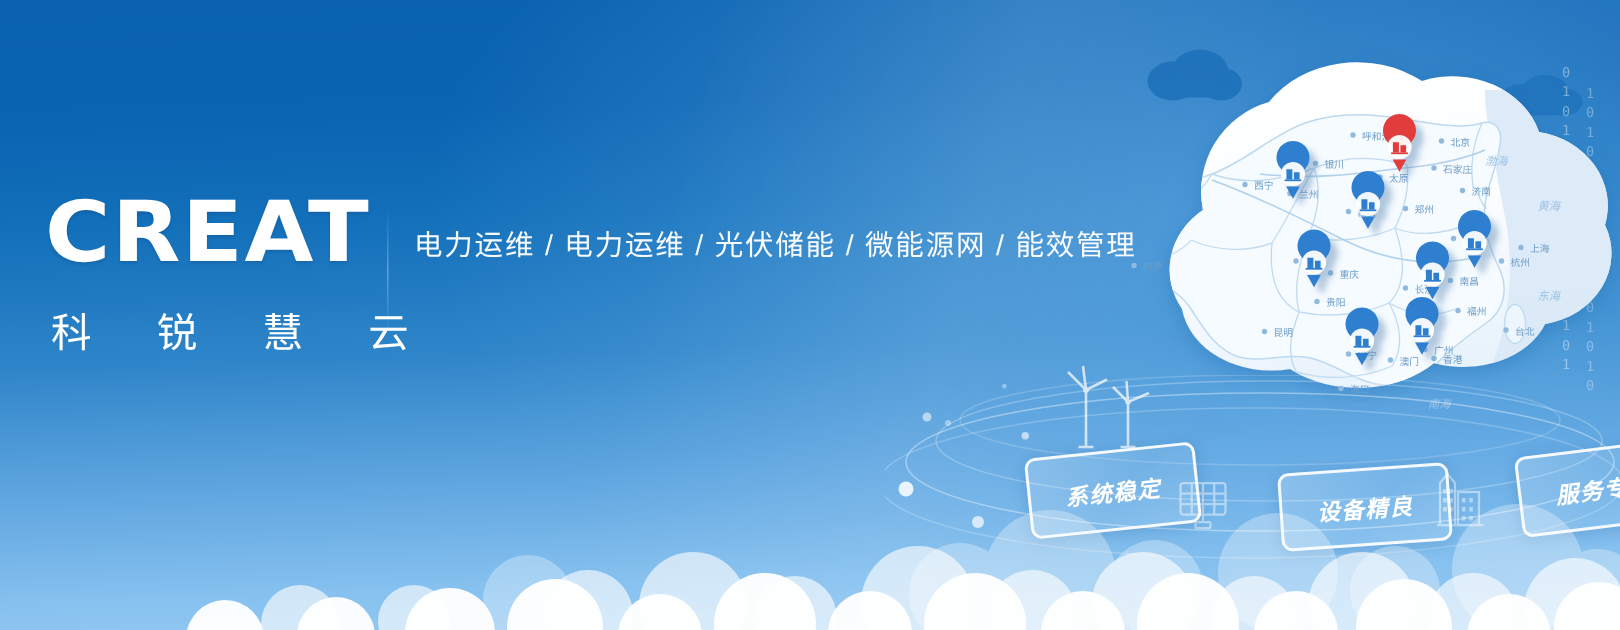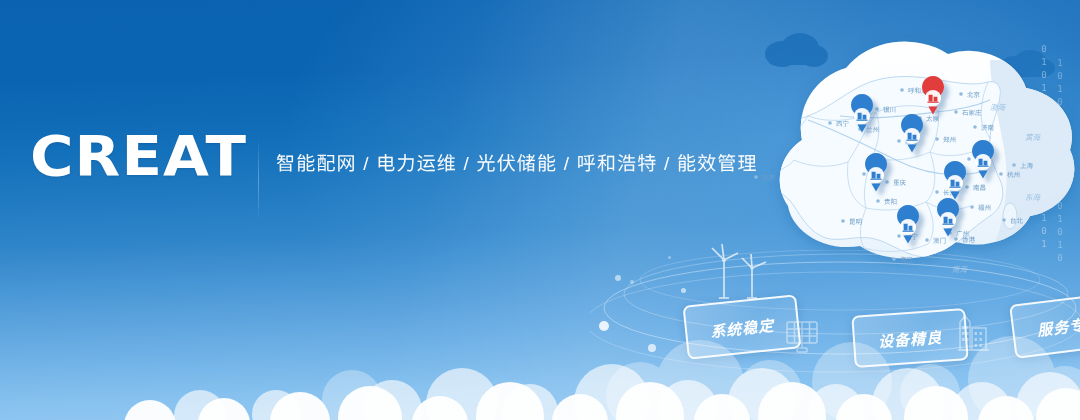--- a/index.html
+++ b/index.html
@@ -499,26 +499,27 @@
   </div>
   <div class="badge" id="badge-2">
     <span>设备精良</span>
   </div>
   <div class="badge" id="badge-3">
     <span>服务专业</span>
   </div>
 
   <div class="brand">
     <div class="brand-word">CREAT</div>
+    <div class="brand-cn">科 锐 慧 云</div>
   </div>
 
   <div class="divider"></div>
 
   <div class="tagline">
-    <div class="tagline-sub">智能配网 / 电力运维 / 光伏储能 / 呼和浩特 / 能效管理</div>
+    <div class="tagline-sub">电力运维 / 电力运维 / 光伏储能 / 微能源网 / 能效管理</div>
   </div>
 
   <div class="bottom-clouds">
     <svg width="1080" height="90" viewBox="0 0 1080 90">
       <g fill="#ffffff">
         <g opacity=".30">
           <circle cx="640" cy="66" r="34"></circle>
             <circle cx="700" cy="54" r="44"></circle>
           <circle cx="770" cy="62" r="32"></circle>
             <circle cx="852" cy="52" r="40"></circle>

